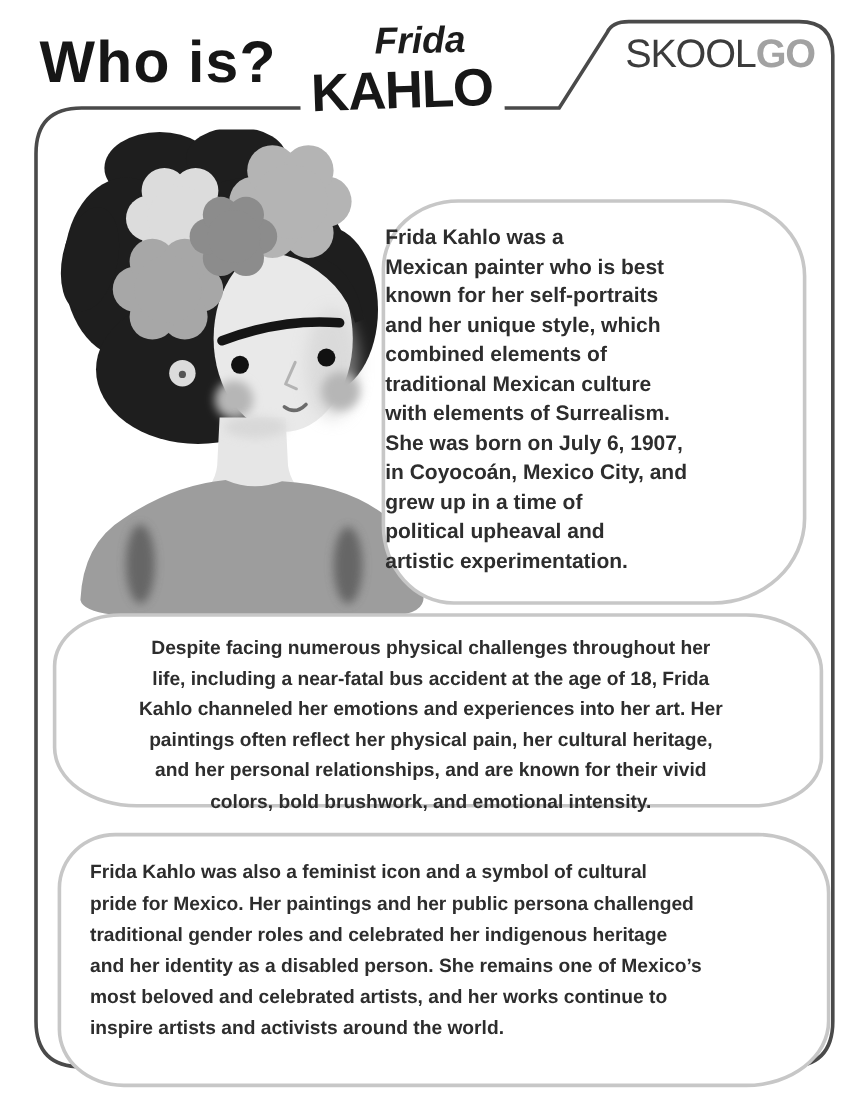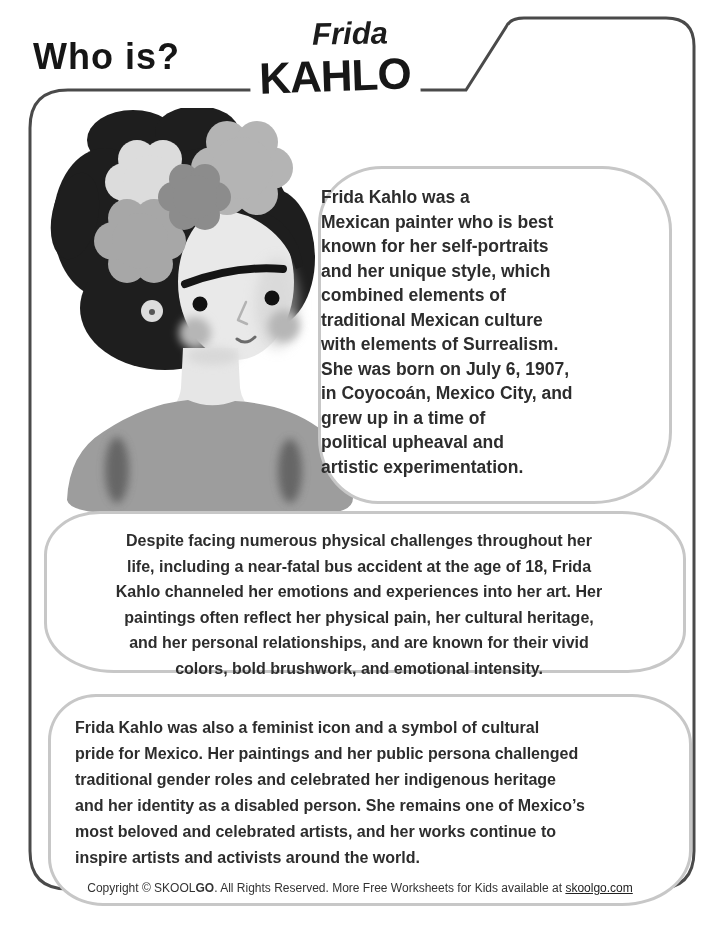--- a/index.html
+++ b/index.html
@@ -4,22 +4,22 @@
 <style>
   html,body{margin:0;padding:0;background:#ffffff;}
   .page{
     position:relative;width:720px;height:931px;background:#ffffff;
     overflow:hidden;font-family:"Liberation Sans","DejaVu Sans",sans-serif;
   }
   .outline-svg{position:absolute;left:0;top:0;z-index:1;}
   .portrait-svg{position:absolute;left:45px;top:108px;z-index:2;}
 
   .who-is{
-    position:absolute;left:33px;top:36px;z-index:4;margin:0;
-    font-size:36px;font-weight:bold;color:#161616;letter-spacing:1px;
+    position:absolute;left:33px;top:24px;z-index:4;margin:0;
+    font-size:49px;font-weight:bold;color:#161616;letter-spacing:1px;
   }
   .frida{
     position:absolute;left:280px;top:16px;width:140px;z-index:4;
     text-align:center;font-style:italic;font-weight:bold;font-size:31px;color:#1c1c1c;
     transform:rotate(-1deg);
   }
   .kahlo{
     position:absolute;left:250px;top:50px;width:162px;z-index:4;
     text-align:center;background:#ffffff;padding:0 4px;
     font-size:44px;font-weight:bold;color:#171717;letter-spacing:-1px;line-height:52px;
@@ -66,20 +66,21 @@
 
 <div class="page">
 
   <svg class="outline-svg" width="720" height="931" viewBox="0 0 720 931">
     <path d="M 68 90 H 466 L 506 27 Q 510 18 524 18 H 666 Q 694 18 694 46 V 851 Q 694 889 656 889 H 68 Q 30 889 30 851 V 128 Q 30 90 68 90 Z" fill="#ffffff" stroke="#4a4a4a" stroke-width="3"></path>
   </svg>
 
   <h1 class="who-is">Who is?</h1>
   <div class="frida">Frida</div>
   <div class="kahlo">KAHLO</div>
+  <div class="logo"><span class="logo-skool">SKOOL</span><span class="logo-go">GO</span></div>
 
   <svg class="portrait-svg" width="315" height="420" viewBox="0 0 315 420">
     <defs>
       <filter id="soft" x="-60%" y="-60%" width="220%" height="220%">
         <feGaussianBlur stdDeviation="4"></feGaussianBlur>
       </filter>
       <filter id="soft2" x="-60%" y="-60%" width="220%" height="220%">
         <feGaussianBlur stdDeviation="6"></feGaussianBlur>
       </filter>
     </defs>
@@ -193,17 +194,14 @@
 
   <div class="bubble bubble-bottom">
     <p>Frida Kahlo was also a feminist icon and a symbol of cultural
 pride for Mexico. Her paintings and her public persona challenged
 traditional gender roles and celebrated her indigenous heritage
 and her identity as a disabled person. She remains one of Mexico’s
 most beloved and celebrated artists, and her works continue to
 inspire artists and activists around the world.</p>
   </div>
 
-  <div class="footer">
-    <span class="footer-inner"><span>Copyright © SKOOL</span><span class="footer-go">GO</span><span>. All Rights Reserved. More Free Worksheets for Kids available at </span><a class="footer-link">skoolgo.com</a></span>
-  </div>
 
 </div>
 
 </body></html>

